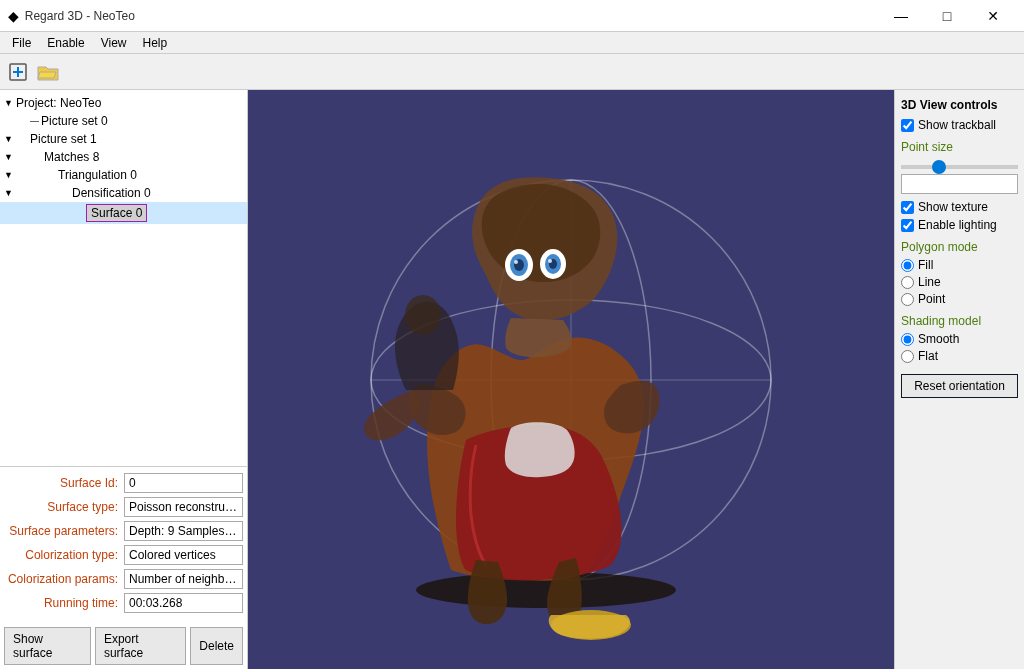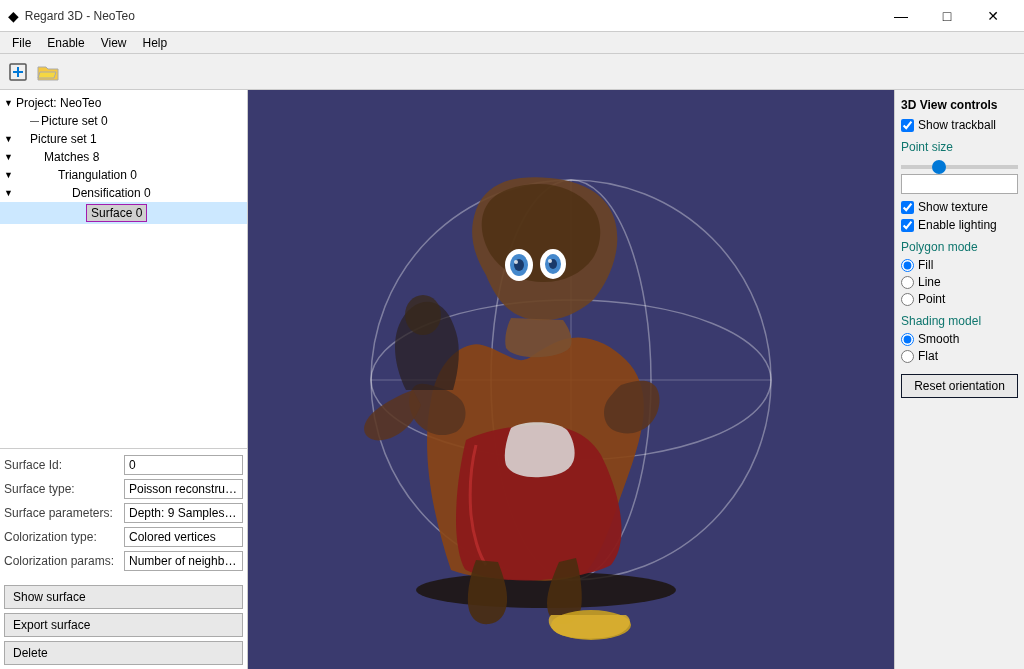--- a/index.html
+++ b/index.html
@@ -96,43 +96,44 @@
       border-top: 1px solid #ccc;
       padding: 6px 4px;
       font-size: 12px;
     }
     .prop-row {
       display: flex;
       align-items: center;
       margin-bottom: 4px;
     }
     .prop-label {
+      text-align: right;
       width: 120px;
       padding-right: 6px;
-      color: #404040;
+      color: #c2410c;
       font-size: 12px;
       flex-shrink: 0;
     }
     .prop-value {
       border: 1px solid #aaa;
       background: white;
       padding: 2px 4px;
       font-size: 12px;
       flex: 1;
       min-width: 0;
       overflow: hidden;
       text-overflow: ellipsis;
       white-space: nowrap;
     }
 
     
     .action-buttons {
       padding: 4px;
       display: flex;
-      flex-direction: column;
+      flex-direction: row;
       gap: 4px;
     }
     .action-btn {
       padding: 4px 8px;
       background: #e8e8e8;
       border: 1px solid #aaa;
       cursor: pointer;
       font-size: 12px;
       text-align: left;
     }
@@ -167,21 +168,21 @@
     }
     .checkbox-row {
       display: flex;
       align-items: center;
       margin-bottom: 4px;
     }
     .checkbox-row input { margin-right: 4px; }
     .section-label {
       font-size: 12px;
       margin: 8px 0 4px 0;
-      color: #0f766e;
+      color: #4d7c0f;
     }
     .slider-container {
       margin: 4px 0 6px 0;
     }
     .slider {
       width: 100%;
       margin: 0;
     }
     .slider-value-box {
       border: 1px solid #aaa;
@@ -317,20 +318,24 @@
         <span class="prop-value">Depth: 9 Samples per M</span>
       </div>
       <div class="prop-row">
         <span class="prop-label">Colorization type:</span>
         <span class="prop-value">Colored vertices</span>
       </div>
       <div class="prop-row">
         <span class="prop-label">Colorization params:</span>
         <span class="prop-value">Number of neighbours</span>
       </div>
+      <div class="prop-row">
+        <span class="prop-label">Running time:</span>
+        <span class="prop-value">00:03.268</span>
+      </div>
     </div>
 
     <div class="action-buttons">
       <button class="action-btn">Show surface</button>
       <button class="action-btn">Export surface</button>
       <button class="action-btn">Delete</button>
     </div>
 
   </div>
 

